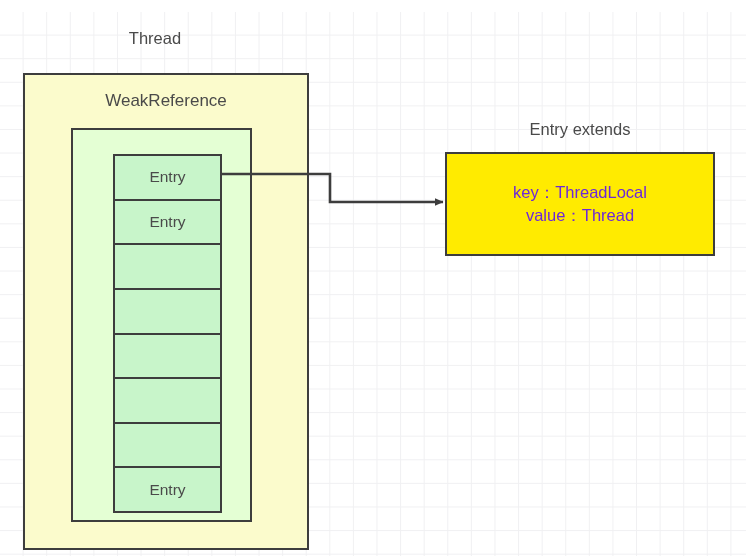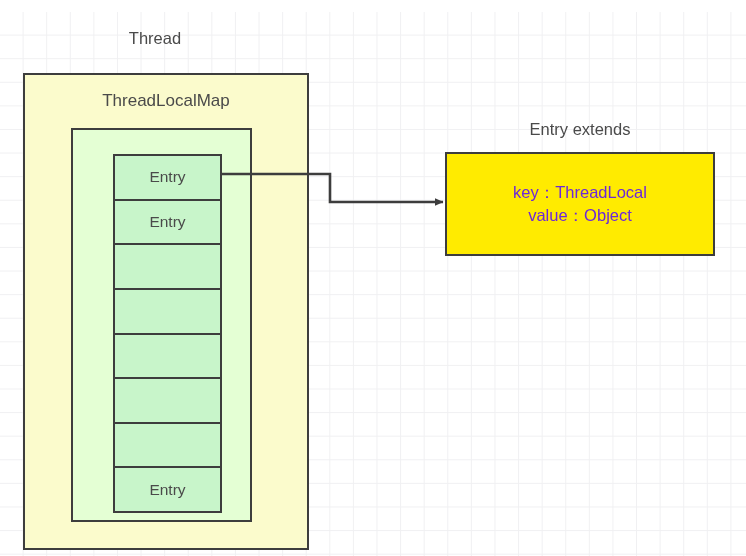--- a/index.html
+++ b/index.html
@@ -137,21 +137,21 @@
 </style>
 </head>
 <body>
 
 <div id="canvas">
 
   <div class="lbl" id="thread-title">Thread</div>
 
   <div id="thread-box"></div>
 
-  <div class="lbl" id="map-title">ThreadLocalMap</div>
+  <div class="lbl" id="map-title">WeakReference</div>
 
   <div id="map-box"></div>
 
   <div id="entry-table">
     <div class="entry-cell">Entry</div>
     <div class="entry-cell">Entry</div>
     <div class="entry-cell"></div>
     <div class="entry-cell"></div>
     <div class="entry-cell"></div>
     <div class="entry-cell"></div>
@@ -159,21 +159,21 @@
     <div class="entry-cell">Entry</div>
   </div>
 
   <div class="lbl" id="entry-class-label">
     <div>Entry extends</div>
     <div>WeakReference&lt;ThreadLocal&lt;?&gt;&gt;</div>
   </div>
 
   <div id="entry-detail-box">
     <div class="detail-line">key：ThreadLocal</div>
-    <div class="detail-line">value：Object</div>
+    <div class="detail-line">value：Thread</div>
   </div>
 
   <svg id="connector" viewBox="0 0 746 556" xmlns="http://www.w3.org/2000/svg">
     <defs>
       <marker id="arrowhead" markerWidth="9" markerHeight="8" refX="8.5" refY="4" orient="auto" markerUnits="userSpaceOnUse">
         <path d="M0,0 L9,4 L0,8 z" fill="#3d3d3d"></path>
       </marker>
     </defs>
     <path d="M221,162 L330,162 L330,190 L443,190" fill="none" stroke="#3d3d3d" stroke-width="2.6" stroke-linejoin="miter" stroke-linecap="butt" marker-end="url(#arrowhead)"></path>
   </svg>

